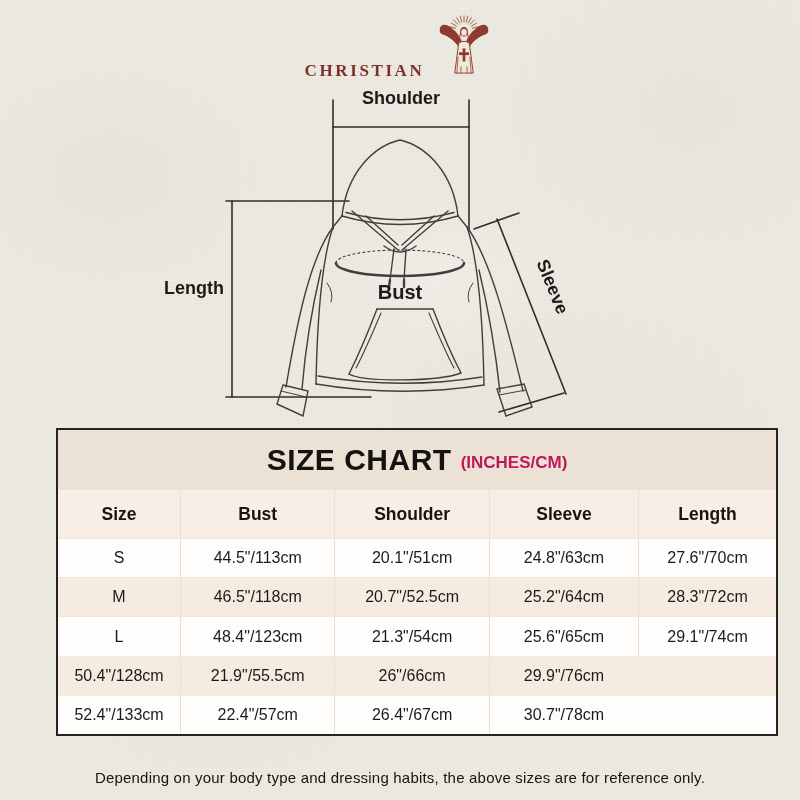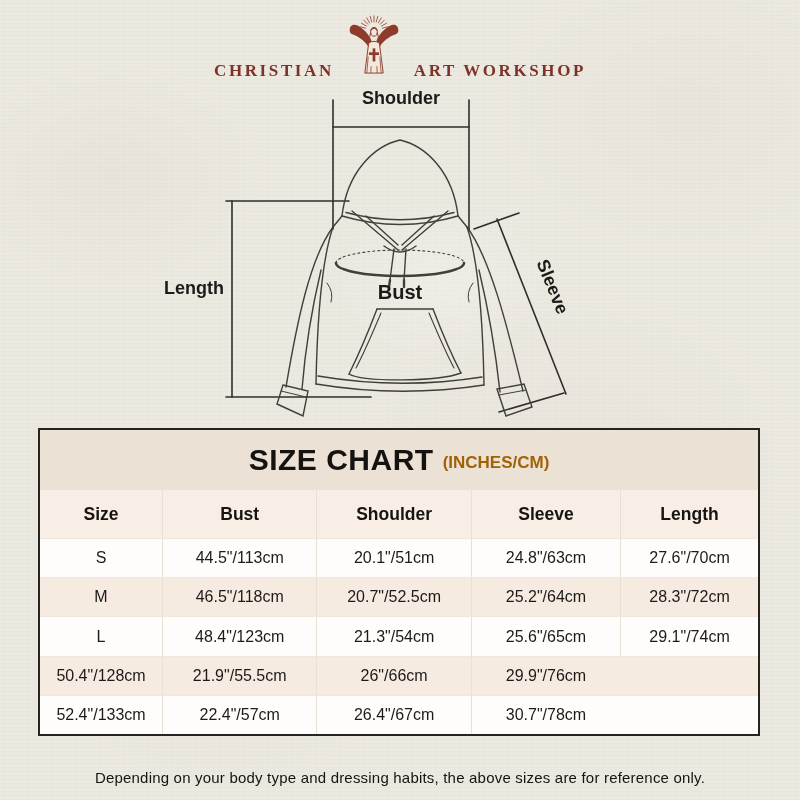--- a/index.html
+++ b/index.html
@@ -19,27 +19,27 @@
   
   .logo-row{position:absolute;top:8px;left:0;width:800px;height:72px;
     display:flex;align-items:center;justify-content:center;gap:9px;}
   .brand{font-family:"Liberation Serif",serif;font-weight:600;font-size:17px;
     letter-spacing:2.6px;color:#7e3227;position:relative;top:12px;white-space:nowrap;margin-top:30px;}
   .logo-mark{width:62px;height:66px;flex:0 0 auto;}
   
   .diagram{position:absolute;left:0;top:83px;width:800px;height:347px;}
   .diagram text{font-family:"Liberation Sans",sans-serif;font-weight:bold;fill:#1c1b19;}
   
-  .size-table{position:absolute;left:38px;top:428px;width:722px;height:308px;
+  .size-table{position:absolute;left:56px;top:428px;width:722px;height:308px;
     border:2px solid #26241f;box-sizing:border-box;display:flex;flex-direction:column;
     background:#fffdfb;}
   .table-title{height:60px;flex:0 0 auto;background:#ece1d5;
     display:flex;align-items:center;justify-content:center;gap:9px;}
   .table-title .main{font-size:30px;font-weight:bold;color:#141310;letter-spacing:0.5px;}
-  .table-title .sub{font-size:17px;font-weight:bold;color:#a16207;position:relative;top:3px;}
+  .table-title .sub{font-size:17px;font-weight:bold;color:#be185d;position:relative;top:3px;}
   .grid-row{display:grid;grid-template-columns:17% 21.5% 21.5% 20.8% 19.2%;
     align-items:center;text-align:center;}
   .head-row{flex:0 0 auto;height:48px;background:#f8eee5;font-weight:bold;font-size:17.5px;color:#161512;}
   .data-row{flex:1 1 auto;font-size:16px;color:#1c1b19;background:#fffdfb;border-top:1px solid #f0e6db;}
   .data-row.alt{background:#f6ebe1;}
   .cell{height:100%;display:flex;align-items:center;justify-content:center;text-align:center;}
   .cell + .cell{border-left:1px solid #e9e0d5;}
   
   .footer-note{position:absolute;left:0;top:769px;width:800px;text-align:center;
     font-size:15px;color:#15140f;letter-spacing:0.2px;}
@@ -71,21 +71,20 @@
       <path d="M28.4,21 Q32,15.6 35.6,21 Q35.6,17.4 32,16.4 Q28.4,17.4 28.4,21 Z" fill="#8e3b2c"></path>
       <path d="M28.6,22 Q27.6,27 26.8,30" stroke="#8e3b2c" stroke-width="1" fill="none"></path>
       <path d="M35.4,22 Q36.4,27 37.2,30" stroke="#8e3b2c" stroke-width="1" fill="none"></path>
       <g>
         <rect x="30.6" y="38.5" width="2.8" height="13.5" fill="#8e3b2c"></rect>
         <rect x="26.8" y="42.6" width="10.4" height="2.8" fill="#8e3b2c"></rect>
       </g>
       <path d="M26,47 L24.6,64 M38,47 L39.4,64 M29,57 L28.7,64 M35,57 L35.3,64" stroke="#8e3b2c" stroke-width="0.8" fill="none"></path>
     </g>
   </svg>
-  <span class="brand">ART WORKSHOP</span>
 </div>
 
 <svg class="diagram" viewBox="0 83 800 347">
 
   <g stroke="#2f2e2b" stroke-width="1.6" fill="none" stroke-linecap="round">
     <line x1="333" y1="127" x2="469" y2="127"></line>
     <line x1="333" y1="100" x2="333" y2="229"></line>
     <line x1="469" y1="100" x2="469" y2="231"></line>
     <line x1="232" y1="201" x2="232" y2="397"></line>
     <line x1="226" y1="201" x2="349" y2="201"></line>

